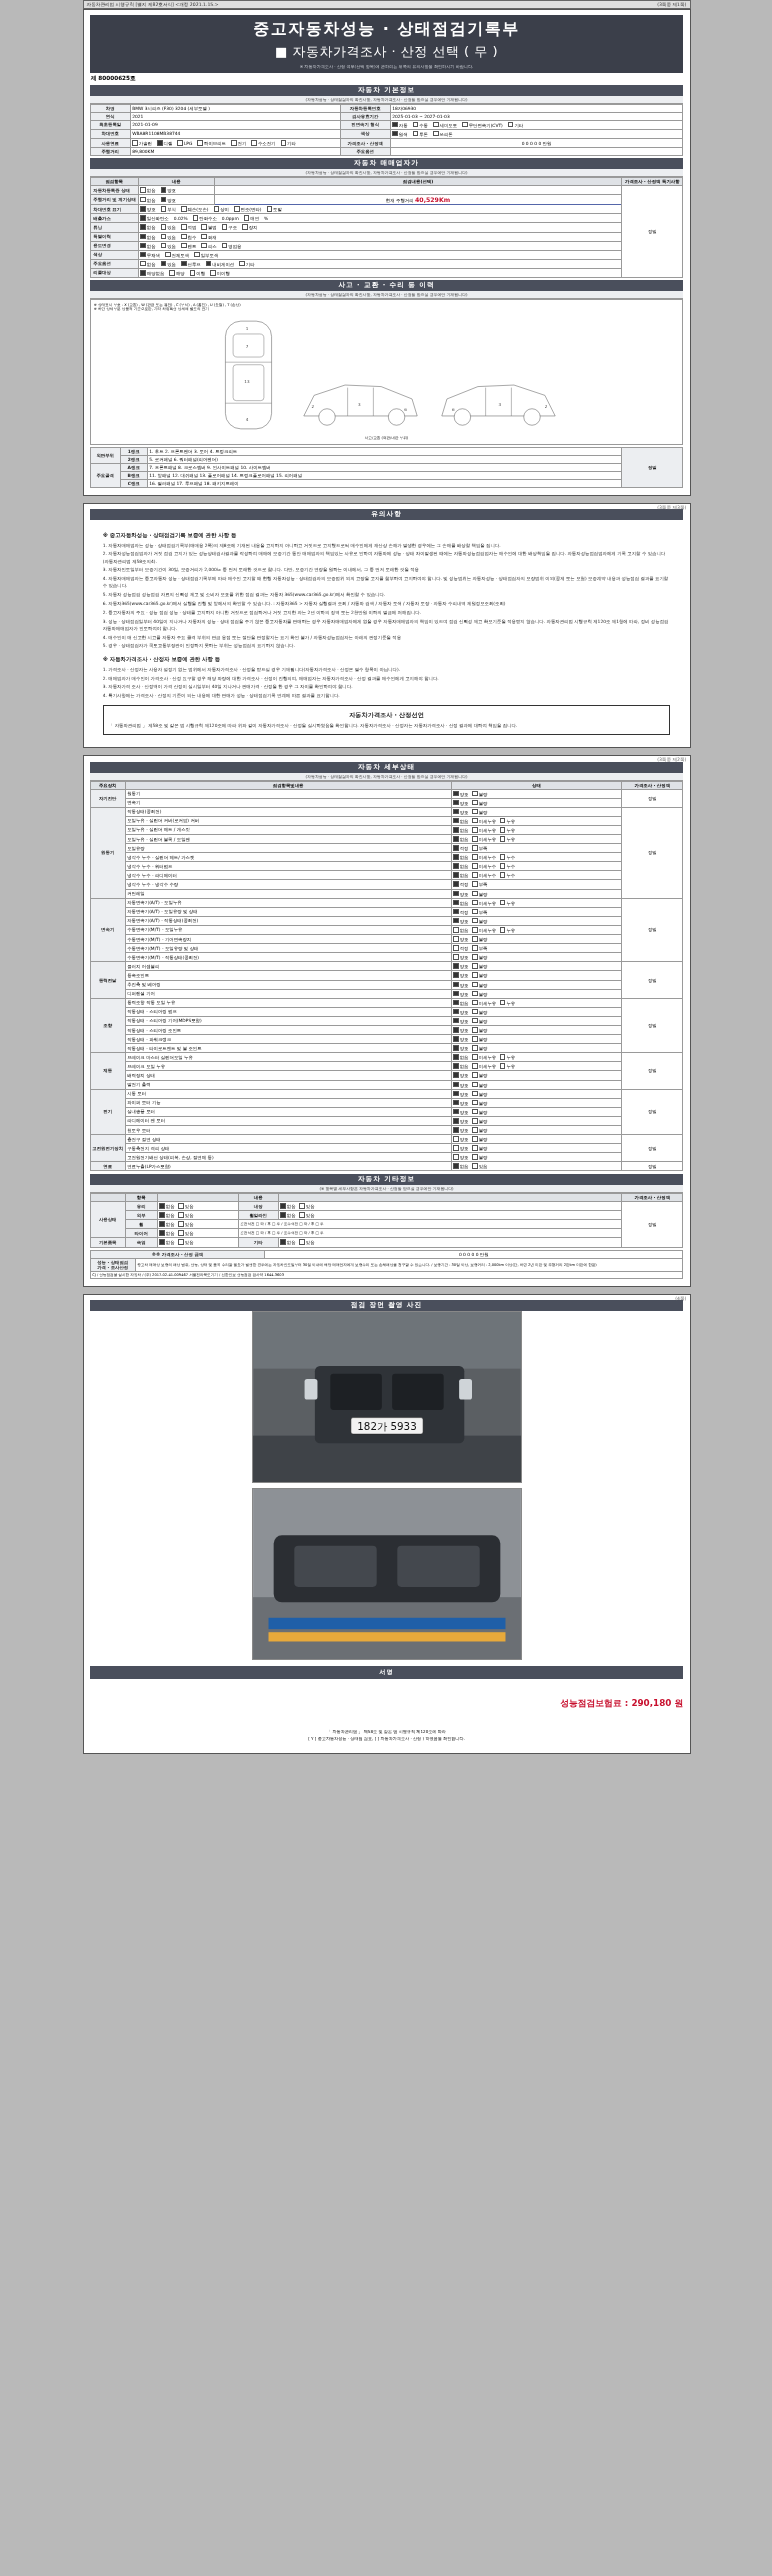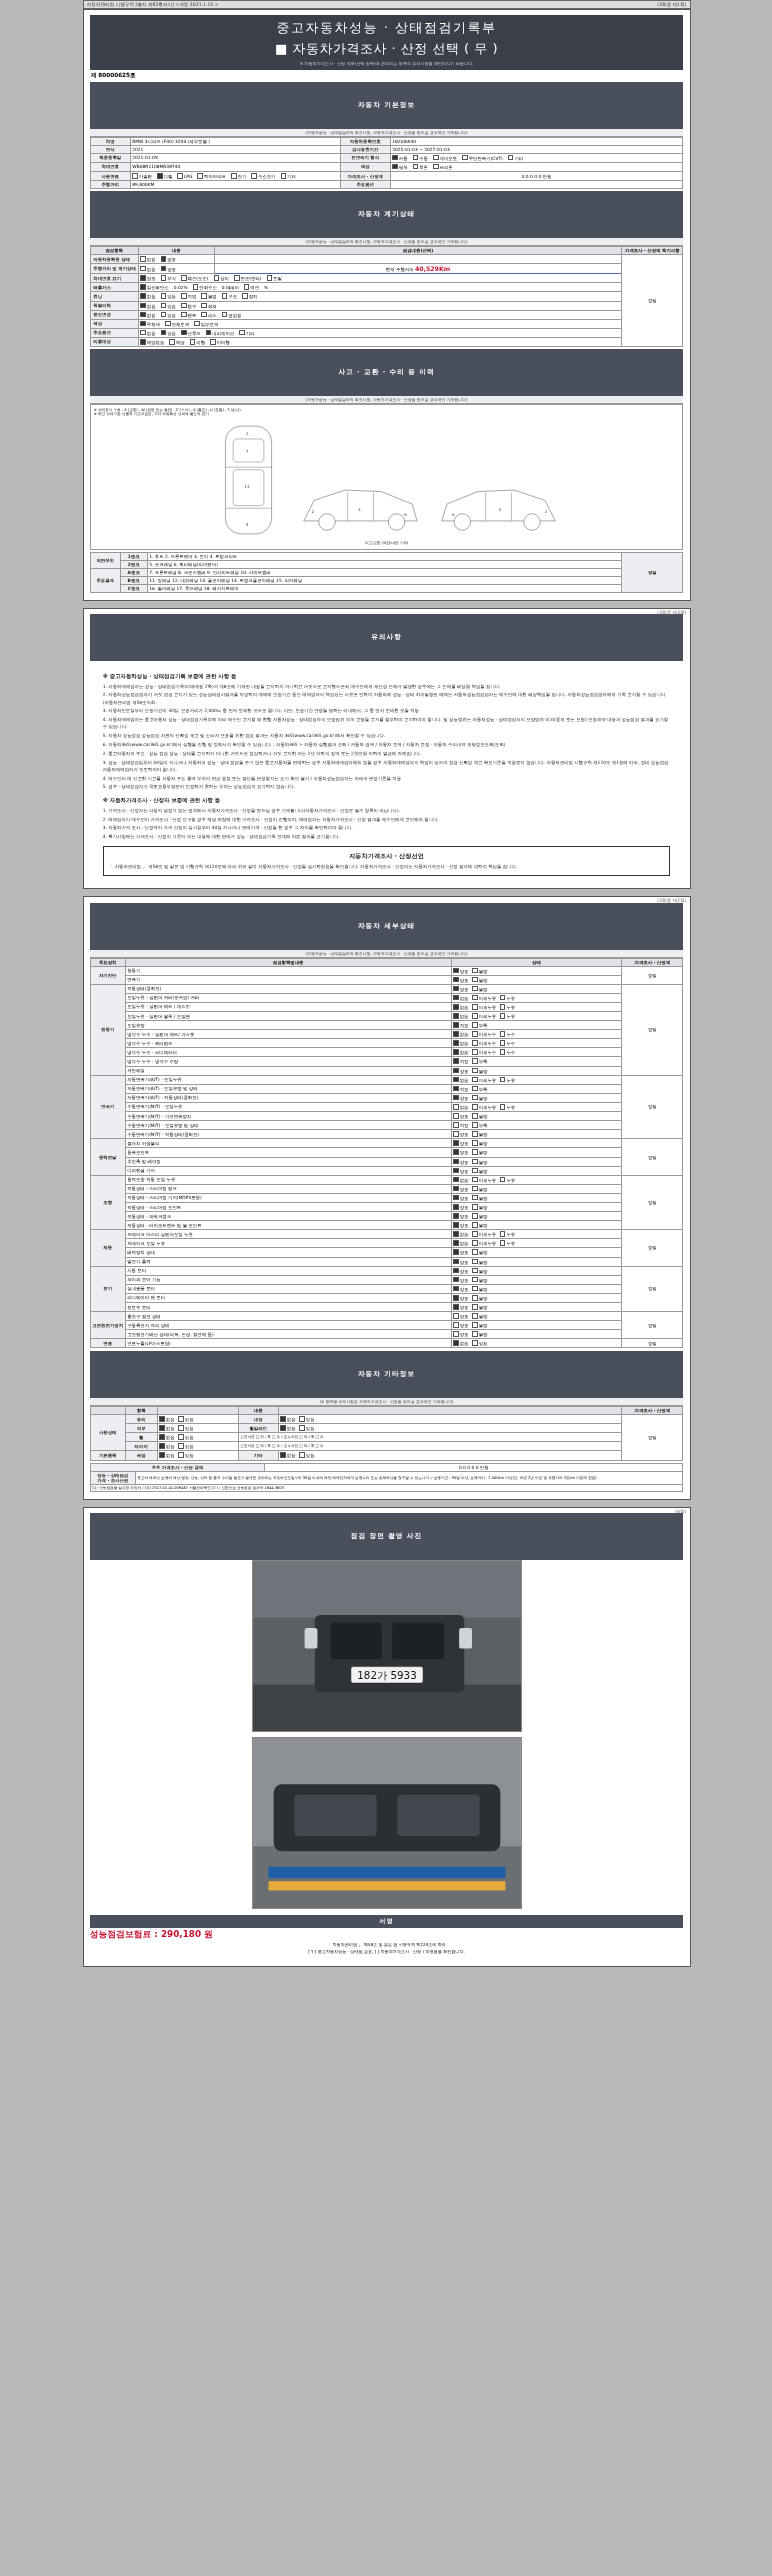--- a/index.html
+++ b/index.html
@@ -1,46 +1,46 @@
 <!DOCTYPE html>
 <html lang="ko" style="font-size:8.2px"><head>
 <meta charset="utf-8">
 <style>
   html,body{margin:0;padding:0;background:#b9b9b9;font-family:"DejaVu Sans","Liberation Sans",sans-serif;}
   .page{width:773px;margin:0 auto;background:#b9b9b9;}
   .sheet{background:#fff;border:0.5px solid #555;margin:0 auto 7.2px auto;width:608px;box-sizing:border-box;padding:5.2px 6.2px 7.2px 6.2px;position:relative;}
   .sheet .corner{position:absolute;right:3.1px;top:1px;font-size:4.6px;color:#666;}
   .topbar{width:608px;margin:0 auto;background:#dedede;border:0.5px solid #666;font-size:4.6px;color:#333;padding:1px 3.1px;box-sizing:border-box;display:flex;justify-content:space-between;}
   .title-block{background:#3b3f4a;color:#fff;text-align:center;padding:4.1px 0 3.1px 0;}
-  .title-block .t1{font-size:13px;font-weight:normal;letter-spacing:1.5px;}
+  .title-block .t1{font-size:16px;font-weight:bold;letter-spacing:1.5px;}
   .title-block .t2{font-size:13px;margin-top:3.1px;letter-spacing:0.5px;}
   .title-block .t3{font-size:4.1px;margin-top:2.6px;color:#cfd3da;line-height:1.5;}
   .docno{font-size:5.7px;font-weight:bold;padding:2.1px 1px 1.5px 1px;}
-  .secbar{background:#4a4f5c;color:#fff;text-align:center;font-size:6.7px;font-weight:bold;padding:19px 0;letter-spacing:1px;}
+  .secbar{background:#4a4f5c;color:#fff;text-align:center;font-size:6.7px;font-weight:bold;padding:1px 0;letter-spacing:1px;}
   .secnote{background:#eceef1;border-bottom:0.5px solid #999;font-size:3.9px;text-align:center;color:#333;padding:1px 0;}
   table{border-collapse:collapse;width:100%;font-size:4.4px;}
   td,th{border:0.5px solid #9a9a9a;padding:1px 1.5px;vertical-align:middle;}
   .lbl{background:#eceef1;text-align:center;font-weight:bold;color:#222;}
   .lbl-l{background:#eceef1;font-weight:bold;color:#222;padding-left:2.6px;}
   .ctr{text-align:center;}
   .xs{font-size:3.6px;}
   .chk{display:inline-block;width:3.6px;height:3.6px;border:0.5px solid #555;margin-right:1px;vertical-align:-0.5px;background:#fff;}
   .chk.on{background:#333;}
   .opt{margin-right:3.6px;white-space:nowrap;display:inline-block;}
   .rednum{color:#c8102e;font-weight:bold;font-size:6.2px;}
   .diagram{background:#fff;border:0.5px solid #9a9a9a;padding:3.1px;}
   .carfig{display:flex;justify-content:center;gap:9.3px;align-items:flex-end;padding:5.2px 0 2.1px 0;}
   .notice{font-size:4.4px;line-height:1.65;color:#222;}
   .notice h3{font-size:5.4px;margin:5.2px 0 2.1px 0;}
   .notice p{margin:1.5px 0;}
   .warnbox{border:1px solid #333;padding:4.1px 5.2px;margin-top:5.2px;}
   .warnbox .wt{text-align:center;font-weight:bold;font-size:6.2px;margin-bottom:2.6px;}
   .photo{width:268px;height:170px;margin:0 auto;display:block;border:0.5px solid #888;}
   .sigbar{background:#4a4f5c;color:#fff;text-align:center;font-size:6.2px;font-weight:bold;padding:2.1px 0;letter-spacing:1px;}
-  .price{text-align:left;color:#c8102e;font-weight:bold;font-size:8.8px;padding:1px 0;}
+  .price{text-align:right;color:#c8102e;font-weight:bold;font-size:8.8px;padding:19px 0;}
   .footer{font-size:4.1px;text-align:center;line-height:1.7;padding-bottom:3.1px;}
   .grayhdr{background:#dfe2e6;}
   .bluebox{border:0.5px solid #5566aa;}
 </style>
 </head>
 <body>
 
 <div class="page">
 
   <div class="topbar">
@@ -111,21 +111,21 @@
       </tr>
       <tr>
         <td class="lbl">주행거리</td>
         <td>89,800KM</td>
         <td class="lbl">주요옵션</td>
         <td></td>
       </tr>
     </tbody>
       </table>
 
-    <div class="secbar" style="margin-top:2.1px">자동차 계기상태</div>
+    <div class="secbar" style="margin-top:2.1px">자동차 매매업자가</div>
     <div class="secnote">(자동차성능 · 상태점검자의 확인사항, 자동차가격조사 · 산정을 받으실 경우에만 기재됩니다)</div>
 
     <table>
       <tbody>
           <tr class="grayhdr">
         <th style="width:44px">점검항목</th>
         <th style="width:72px">내용</th>
         <th>점검내용(선택)</th>
         <th style="width:57px">가격조사 · 산정액 특기사항</th>
       </tr>

